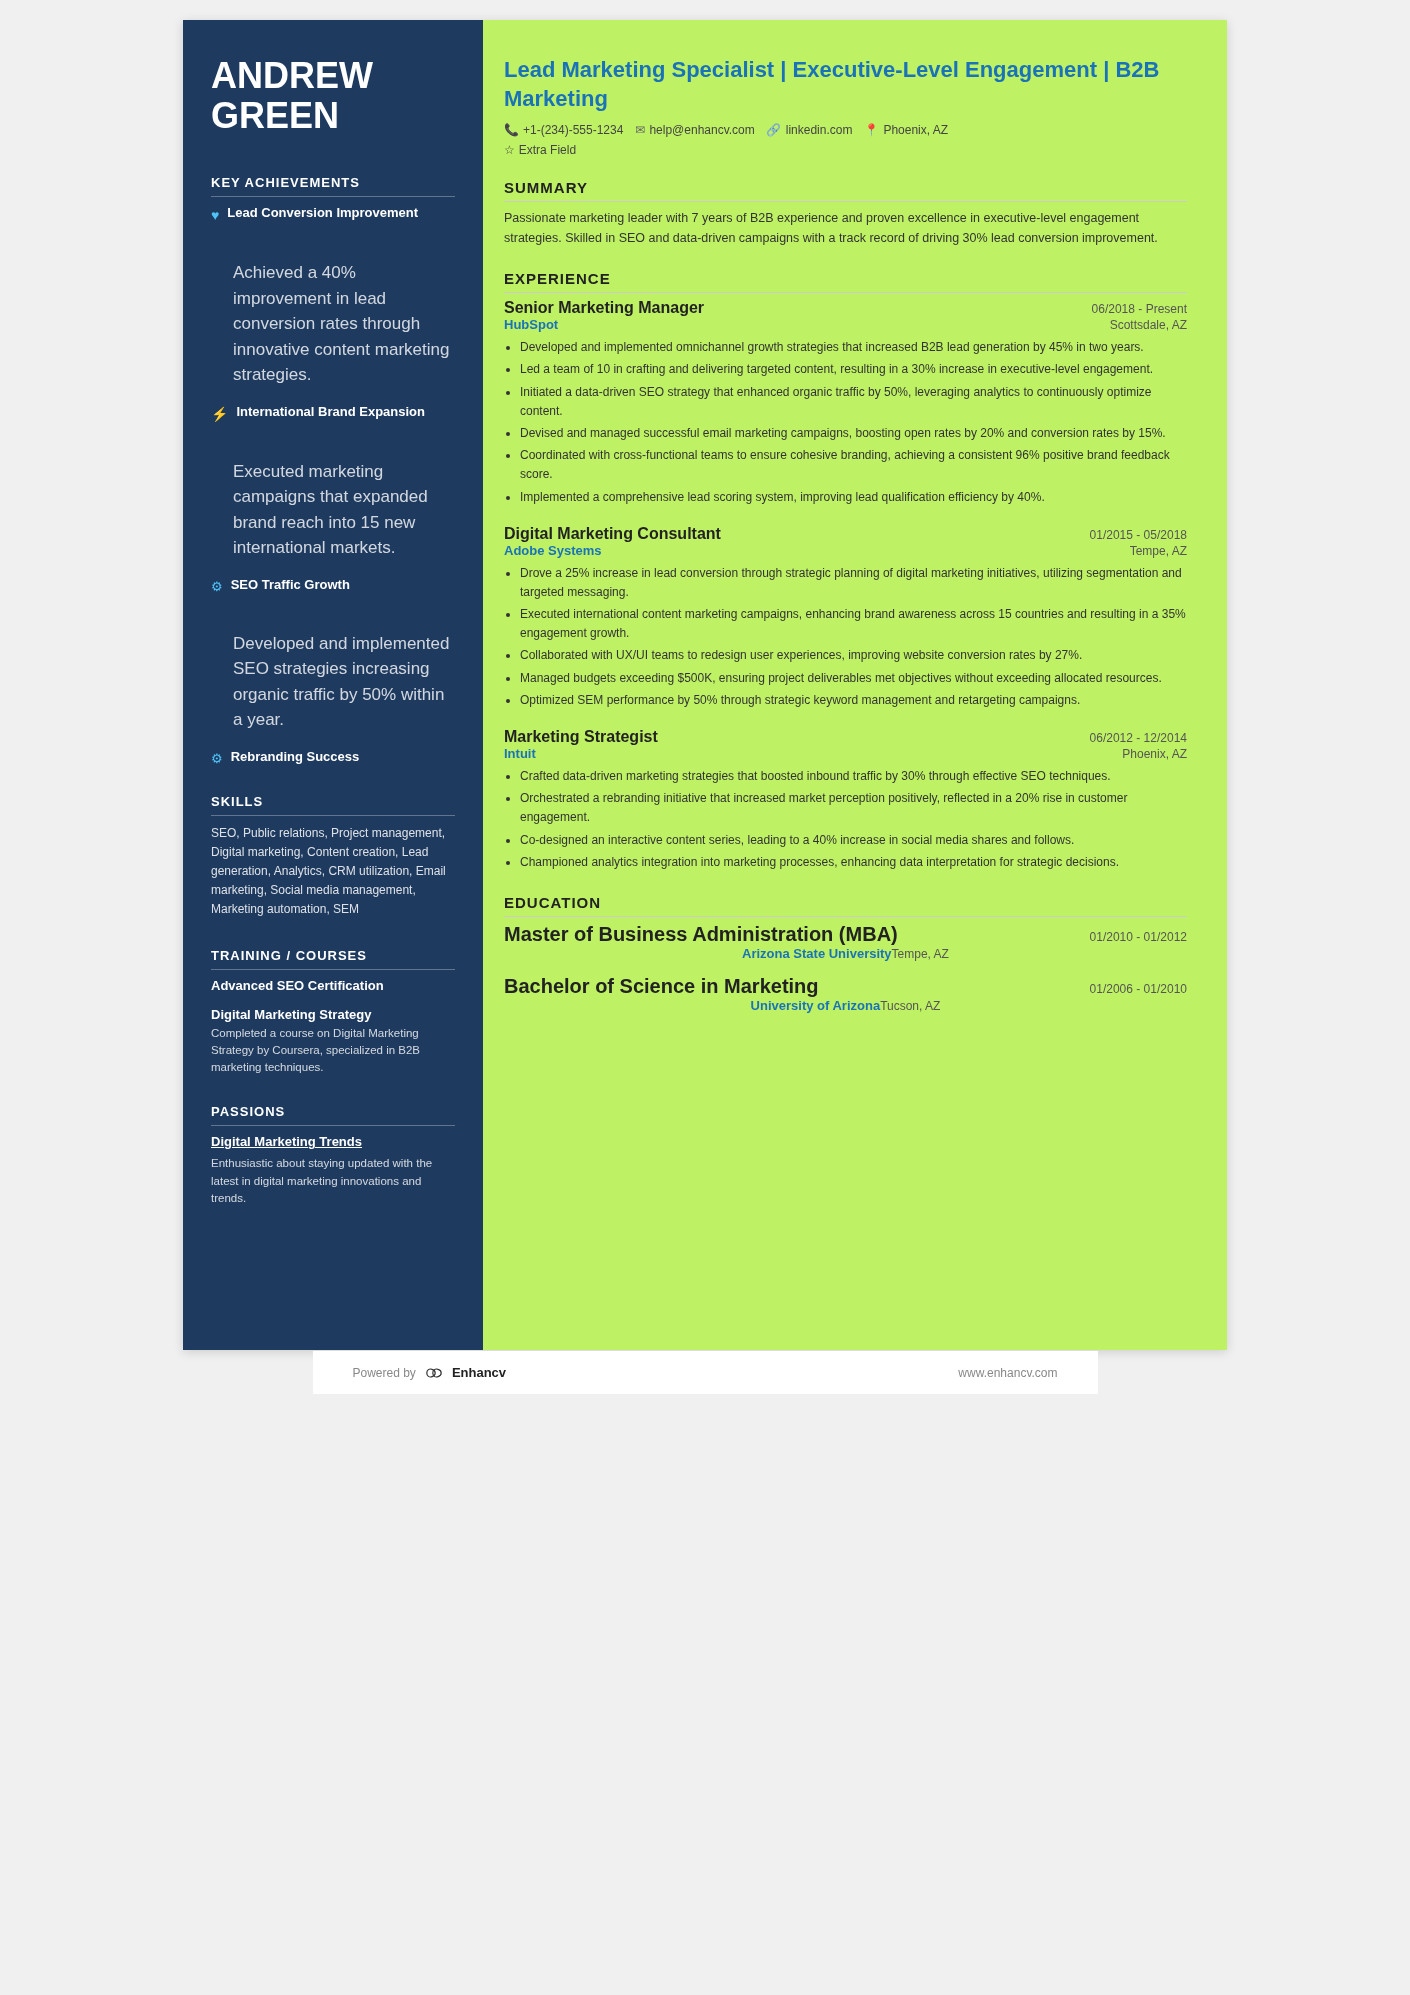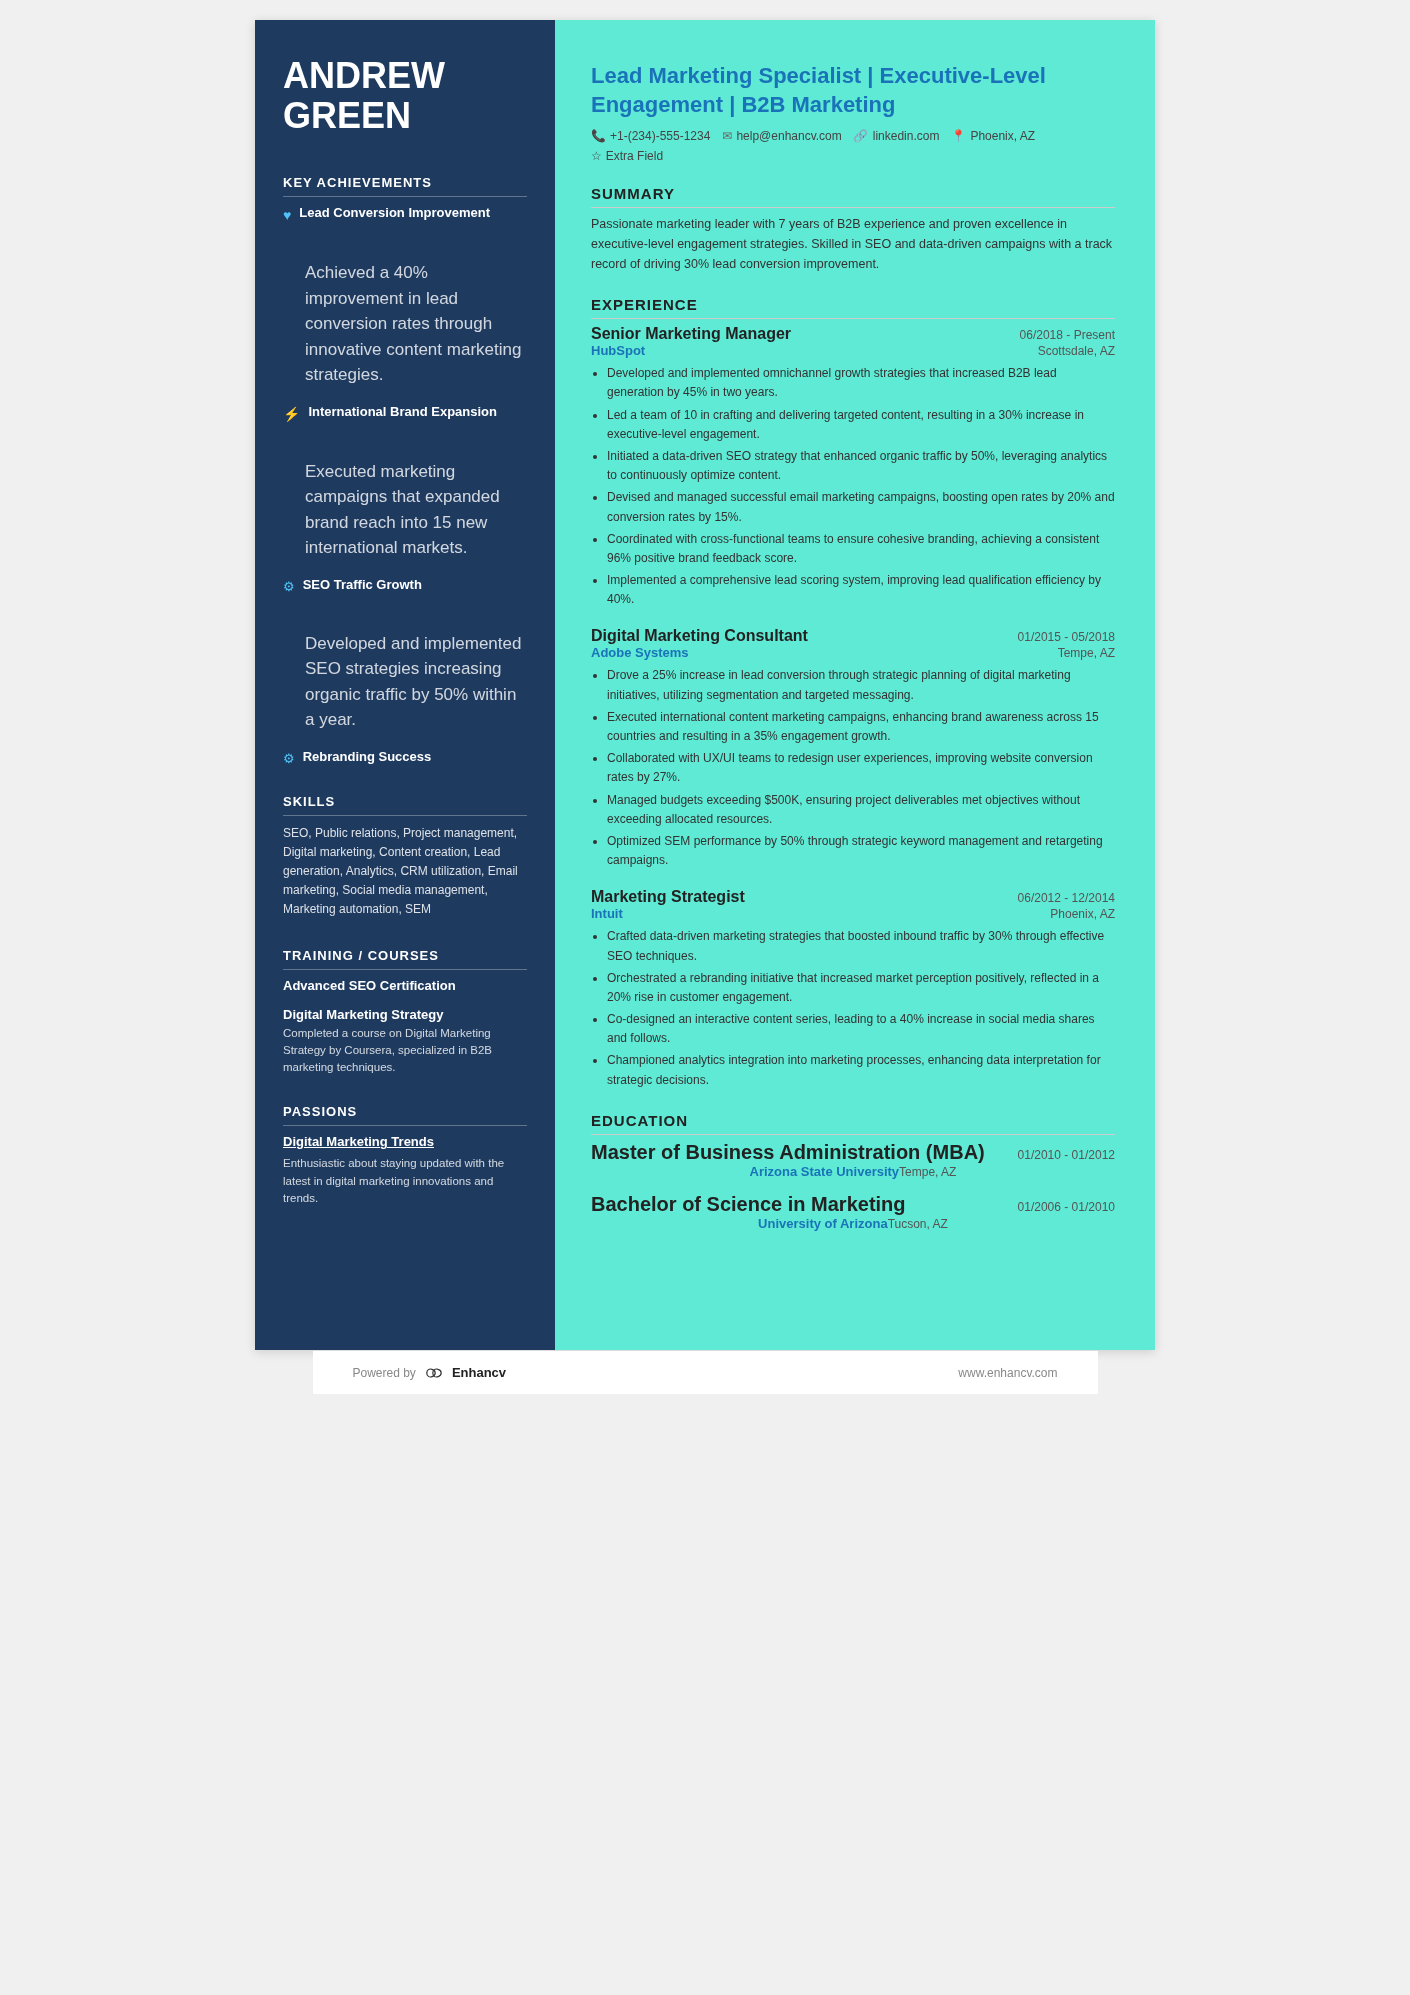--- a/index.html
+++ b/index.html
@@ -4,23 +4,23 @@
   <style>
     * { margin: 0; padding: 0; box-sizing: border-box; }
     body {
       font-family: 'Arial', sans-serif;
       background: #f0f0f0;
       display: flex;
       justify-content: center;
       padding: 20px;
     }
     .resume {
-      width: 900px;
+      width: 1044px;
       min-height: 1330px;
-      background: #5eead4;
+      background: #bef264;
       display: flex;
       box-shadow: 0 2px 10px rgba(0,0,0,0.15);
     }
     
     .sidebar {
       width: 300px;
       min-width: 300px;
       background: #1e3a5f;
       color: white;
       padding: 36px 28px 36px 28px;
@@ -99,22 +99,21 @@
       text-decoration: underline;
     }
     .passion-desc {
       font-size: 11.5px;
       color: rgba(255,255,255,0.8);
       line-height: 1.5;
     }
     
     .main {
       flex: 1;
-      padding: 36px 40px 36px 36px;
-      margin-top: 6px;
+      padding: 36px 40px 36px 21px;
     }
     .main-title {
       font-size: 22px;
       font-weight: 700;
       color: #1a73b8;
       line-height: 1.3;
       margin-bottom: 10px;
     }
     .contact-row {
       display: flex;

